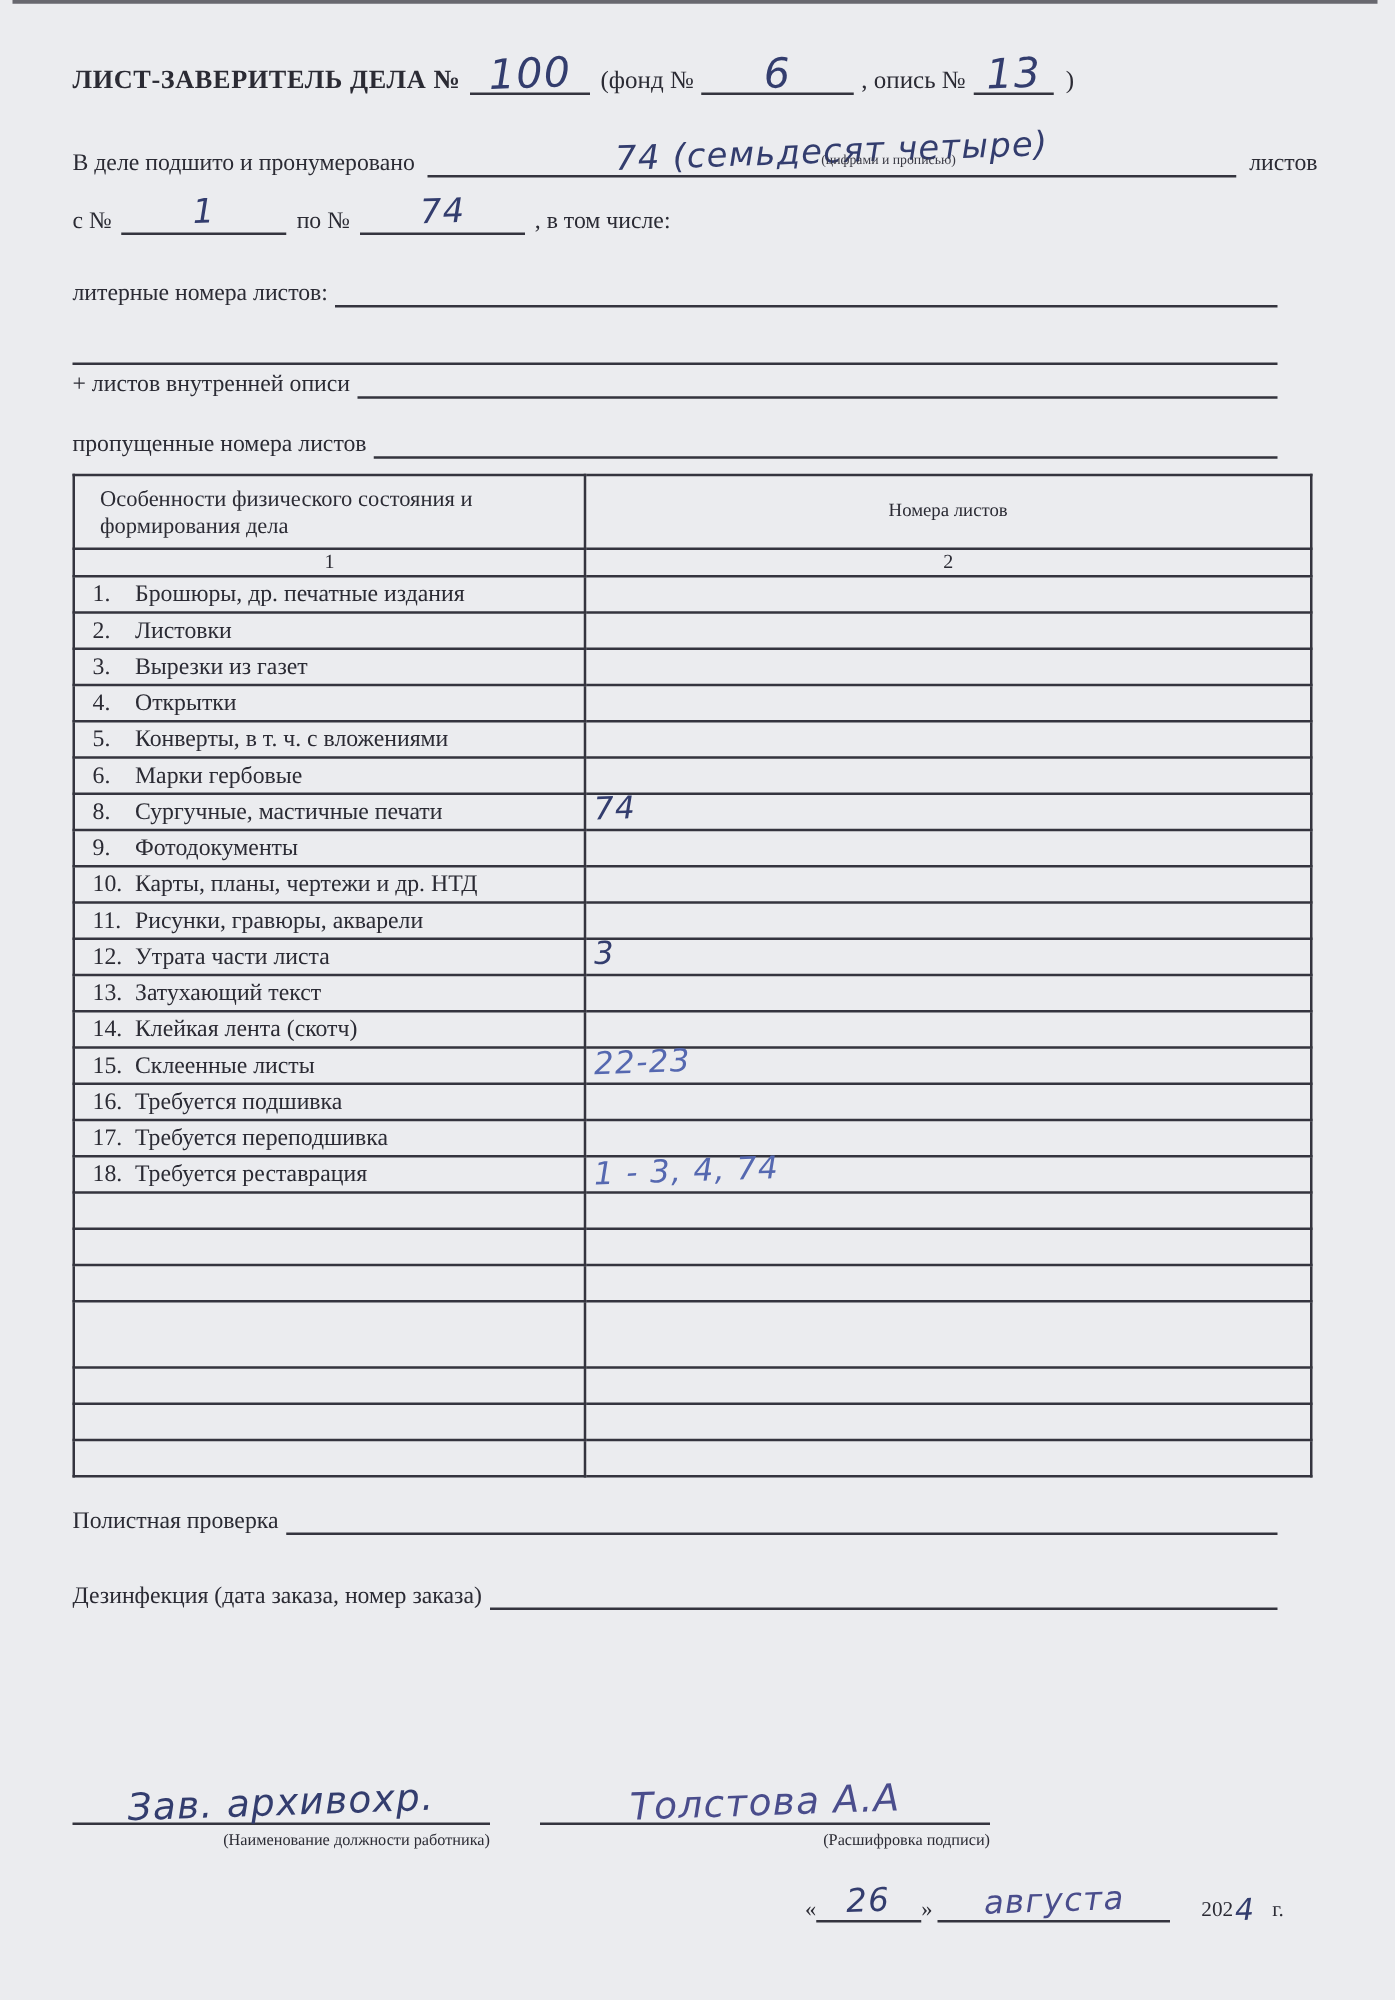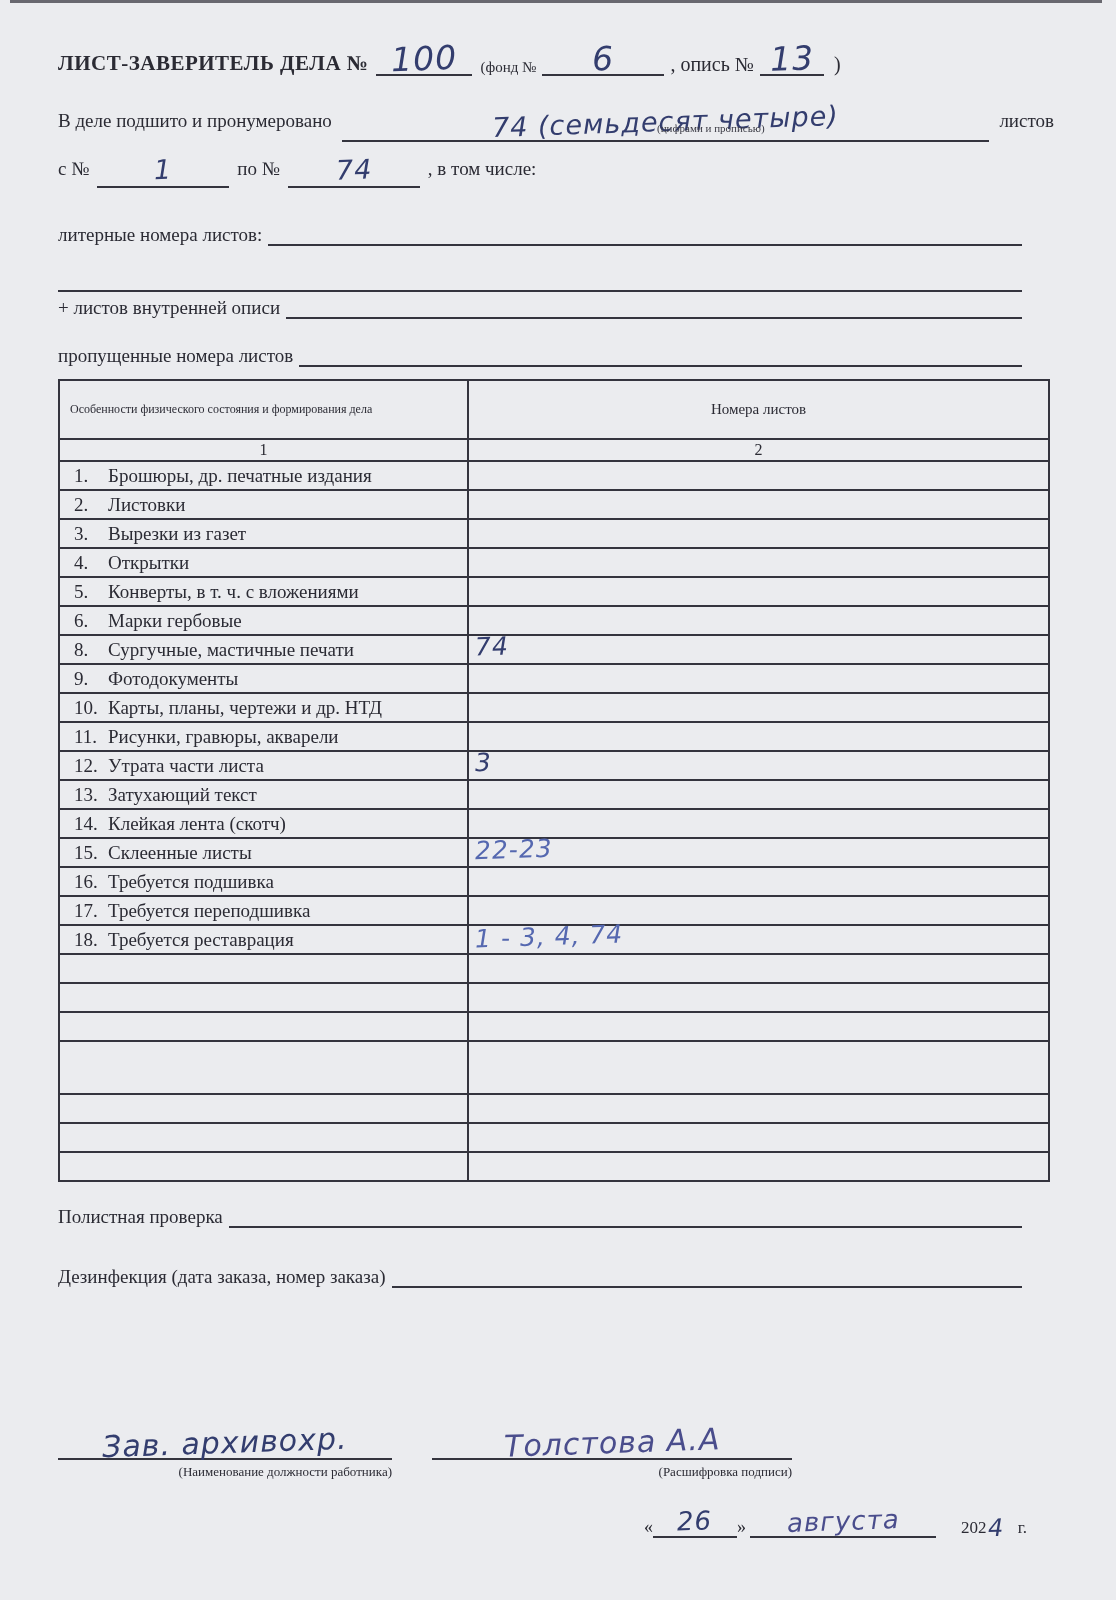--- a/index.html
+++ b/index.html
@@ -6,21 +6,21 @@
   body{
     width:1116px;height:1600px;position:relative;overflow:hidden;
     background:#ebecef;
     font-family:"Liberation Serif", serif;
     color:#2b2b34;
   }
   .scan-edge-top{position:absolute;top:0;left:10px;right:14px;height:3px;background:#47474f;opacity:.8;}
   .content{position:absolute;left:58px;top:30px;width:996px;}
 
   
-  .row{display:flex;}
+  .row{display:flex;align-items:flex-end;}
   .slot{position:relative;display:inline-block;border-bottom:2px solid #34343e;text-align:center;}
   .fill-line{flex:1;border-bottom:2px solid #34343e;margin-left:6px;}
   .hw{
     font-family:"DejaVu Sans", sans-serif;font-style:italic;
     color:#333d6e;letter-spacing:1px;line-height:1;
     display:inline-block;transform:rotate(-2deg);
   }
   .hw.blue{color:#5568b0;}
   .lbl{font-size:19px;white-space:nowrap;}
 
@@ -50,21 +50,21 @@
 
   
   table.phys{
     border-collapse:collapse;margin-top:12px;width:990px;table-layout:fixed;
   }
   table.phys td,table.phys th{
     border:2px solid #34343e;font-weight:normal;vertical-align:middle;
     overflow:visible;
   }
   col.c1{width:409px;} col.c2{width:581px;}
-  th.h1{height:53px;font-size:12px;text-align:left;padding:2px 10px;}
+  th.h1{height:53px;font-size:18px;text-align:left;padding:2px 20px;}
   th.h2{font-size:15px;text-align:center;}
   tr.idx td{height:20px;text-align:center;font-size:16px;padding:0;}
   tr.item td{height:25px;font-size:19px;padding:1px 6px;}
   tr.item td.c1cell{white-space:nowrap;}
   tr.item .num{display:inline-block;min-width:34px;padding-left:8px;}
   tr.item td.c2cell{position:relative;}
   .val{font-size:25px;position:absolute;left:6px;top:-2px;white-space:nowrap;}
   tr.empty td{height:25px;}
   tr.empty.tall td{height:49px;}
 
@@ -99,21 +99,21 @@
 
 <div class="scan-edge-top"></div>
 
 <div class="content">
 
   <div class="row title-row">
     <span class="title-label">ЛИСТ-ЗАВЕРИТЕЛЬ ДЕЛА №</span>
     <span class="slot" style="width:96px;margin:0 8px;">
       <span class="hw big">100</span>
     </span>
-    <span class="lbl" style="font-size:15px;">(фонд №</span>
+    <span class="lbl" style="font-size:20px;">(фонд №</span>
     <span class="slot" style="width:122px;margin:0 6px;">
       <span class="hw big">6</span>
     </span>
     <span class="lbl" style="font-size:20px;">, опись №</span>
     <span class="slot" style="width:64px;margin:0 6px;">
       <span class="hw big">13</span>
     </span>
     <span class="paren">)</span>
   </div>
 

